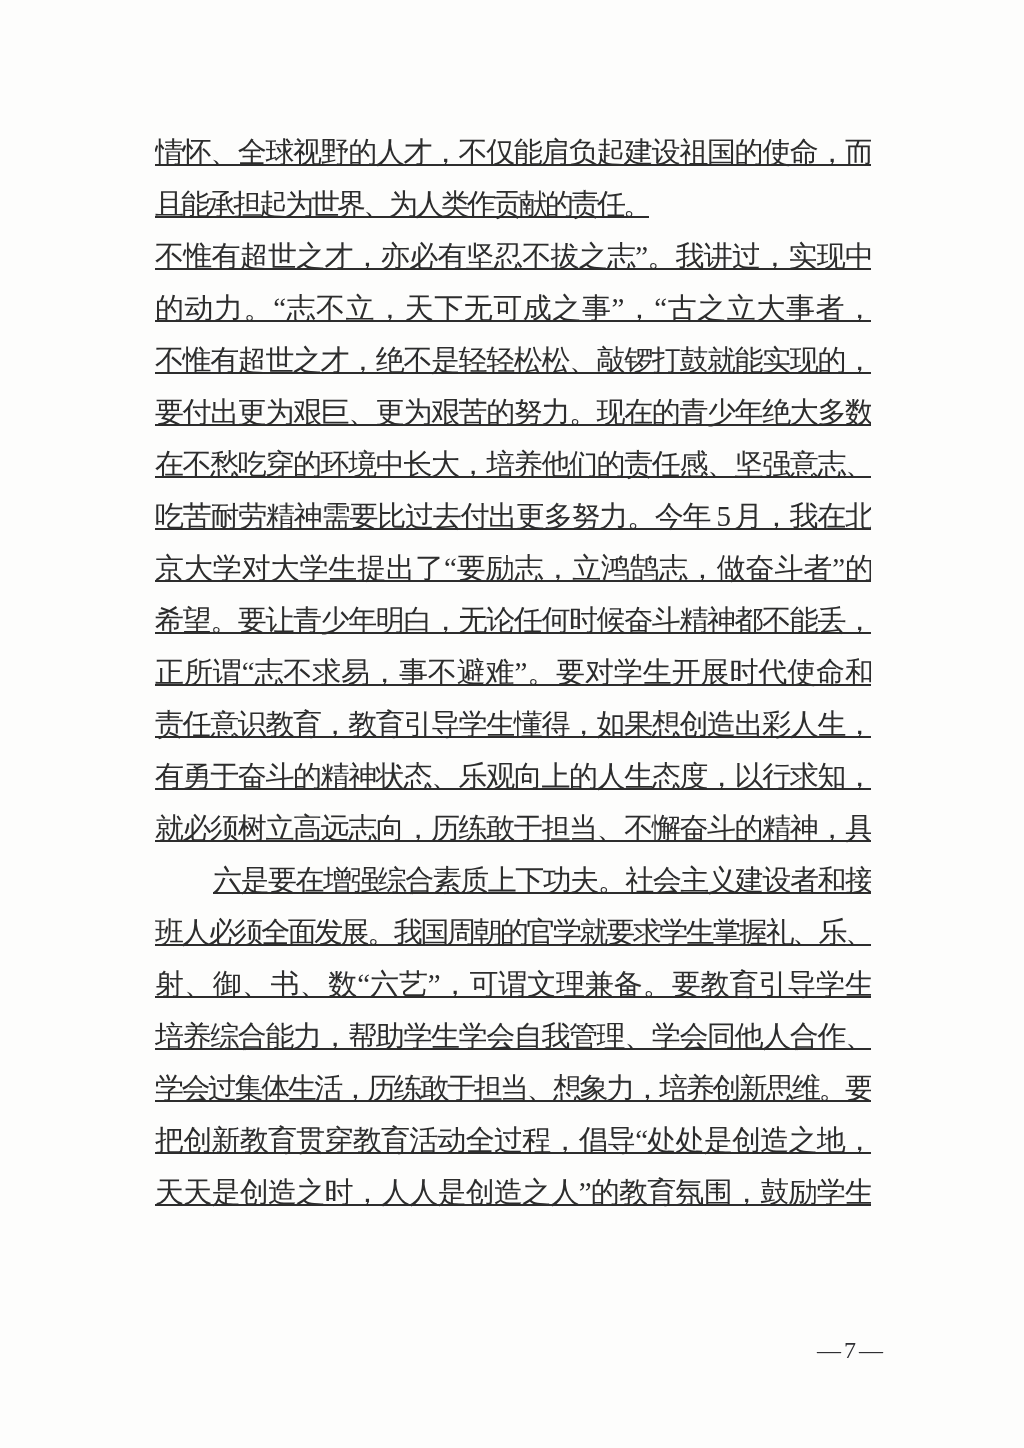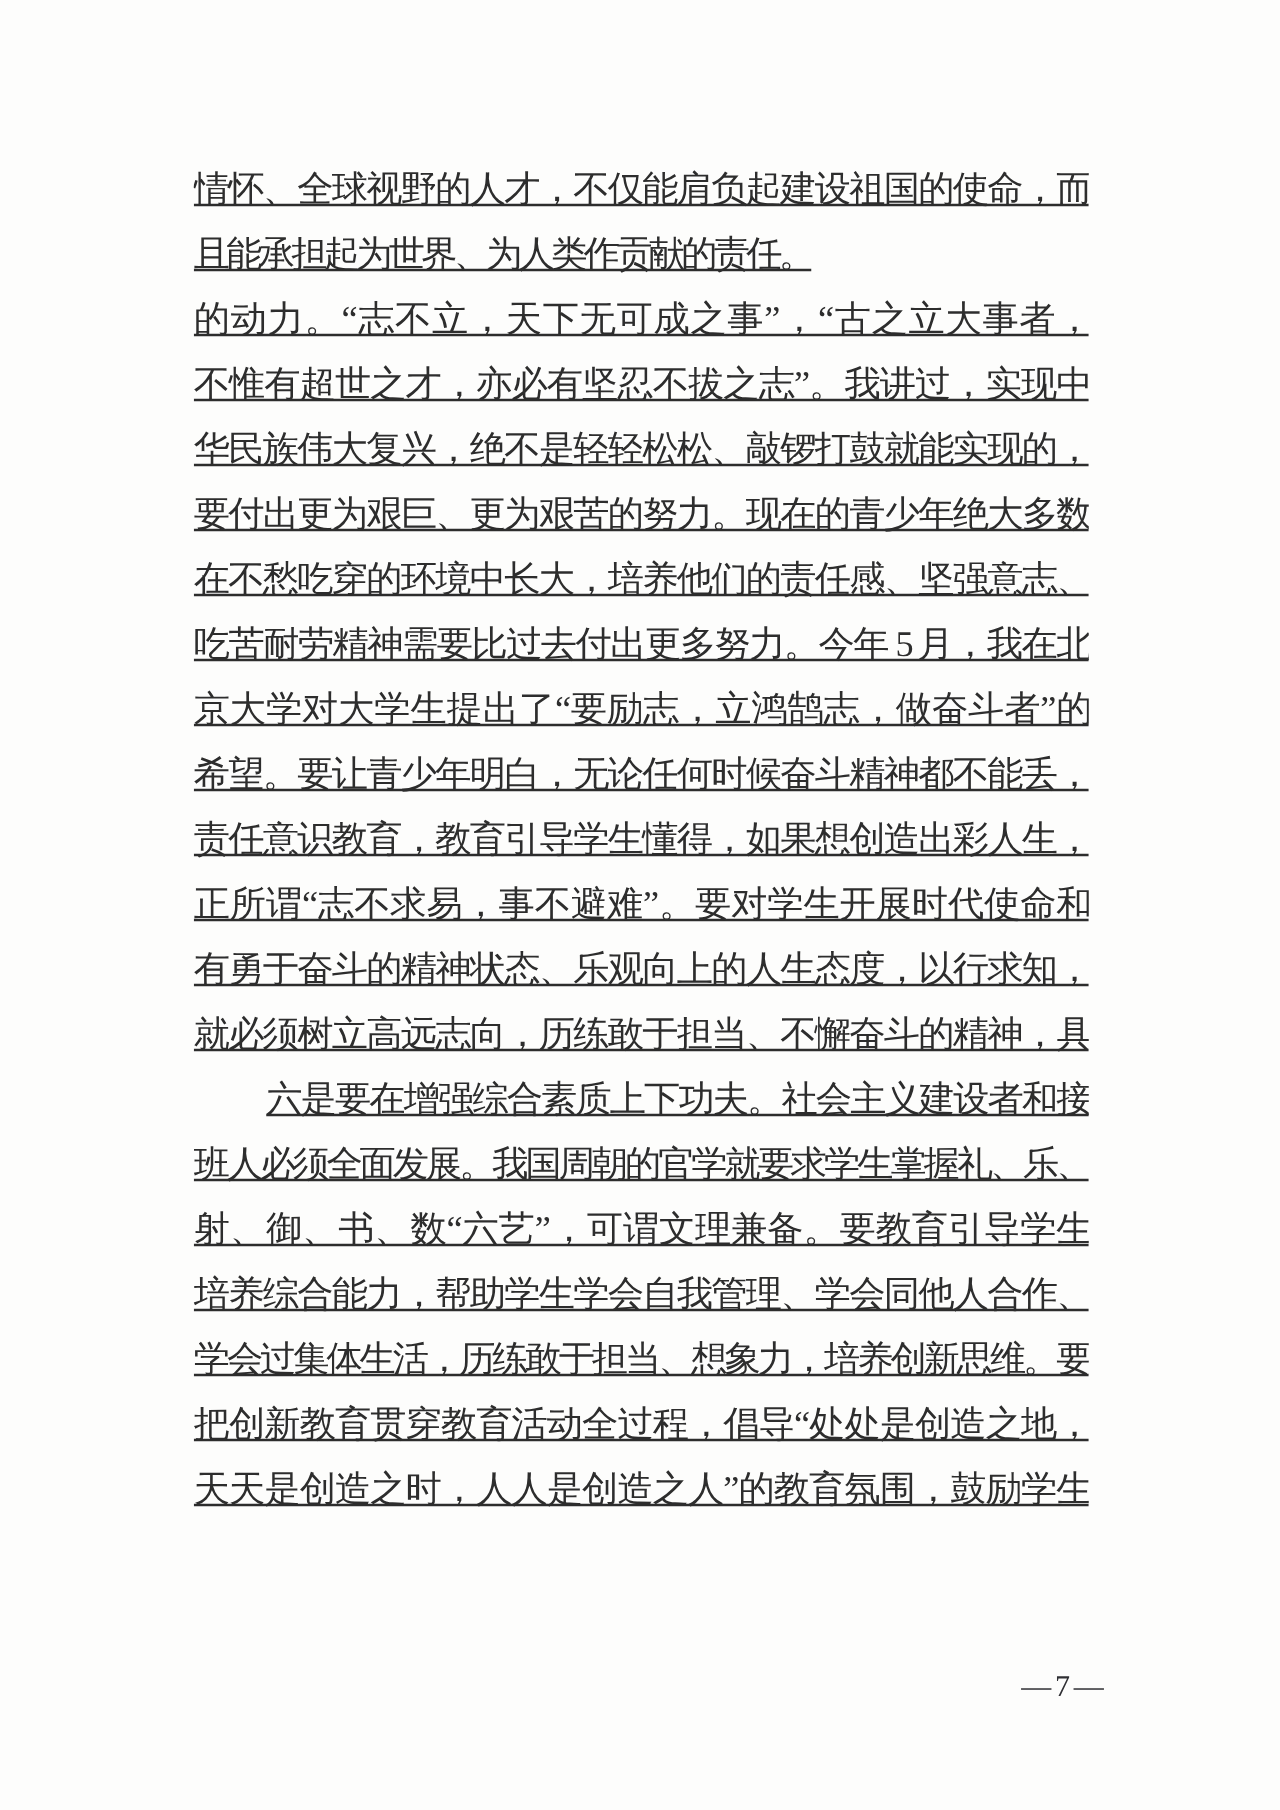--- a/index.html
+++ b/index.html
@@ -59,30 +59,30 @@
 <div class="page">
 
   <div class="body-text">
 
     <div class="paragraph">
       <div class="line">情怀、全球视野的人才，不仅能肩负起建设祖国的使命，而</div>
       <div class="line end-short">且能承担起为世界、为人类作贡献的责任。</div>
     </div>
 
     <div class="paragraph">
+      <div class="line">不惟有超世之才，亦必有坚忍不拔之志”。我讲过，实现中</div>
       <div class="line">的动力。“志不立，天下无可成之事”，“古之立大事者，</div>
-      <div class="line">不惟有超世之才，亦必有坚忍不拔之志”。我讲过，实现中</div>
-      <div class="line">华民族伟大复兴，绝不是轻轻松松、敲锣打鼓就能实现的，</div>
+      <div class="line">不惟有超世之才，绝不是轻轻松松、敲锣打鼓就能实现的，</div>
       <div class="line">要付出更为艰巨、更为艰苦的努力。现在的青少年绝大多数</div>
       <div class="line">在不愁吃穿的环境中长大，培养他们的责任感、坚强意志、</div>
       <div class="line">吃苦耐劳精神需要比过去付出更多努力。今年 5 月，我在北</div>
       <div class="line">京大学对大学生提出了“要励志，立鸿鹄志，做奋斗者”的</div>
       <div class="line">希望。要让青少年明白，无论任何时候奋斗精神都不能丢，</div>
+      <div class="line">正所谓“志不求易，事不避难”。要对学生开展时代使命和</div>
       <div class="line">责任意识教育，教育引导学生懂得，如果想创造出彩人生，</div>
-      <div class="line">正所谓“志不求易，事不避难”。要对学生开展时代使命和</div>
       <div class="line">有勇于奋斗的精神状态、乐观向上的人生态度，以行求知，</div>
       <div class="line">就必须树立高远志向，历练敢于担当、不懈奋斗的精神，具</div>
     </div>
 
     <div class="paragraph">
       <div class="line indent">六是要在增强综合素质上下功夫。社会主义建设者和接</div>
       <div class="line">班人必须全面发展。我国周朝的官学就要求学生掌握礼、乐、</div>
       <div class="line">射、御、书、数“六艺”，可谓文理兼备。要教育引导学生</div>
       <div class="line">培养综合能力，帮助学生学会自我管理、学会同他人合作、</div>
       <div class="line">学会过集体生活，历练敢于担当、想象力，培养创新思维。要</div>

